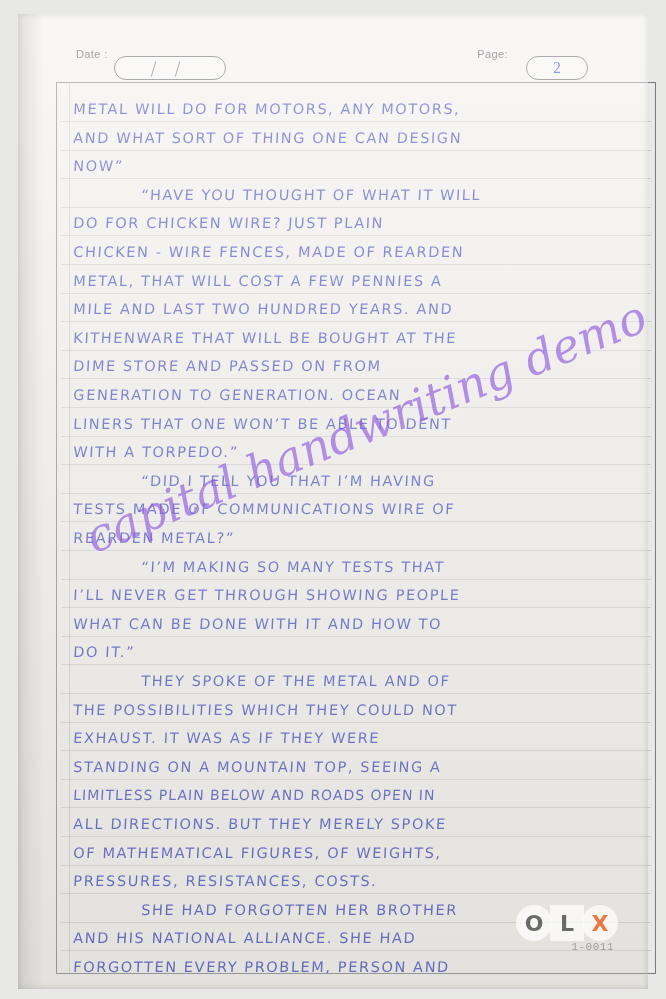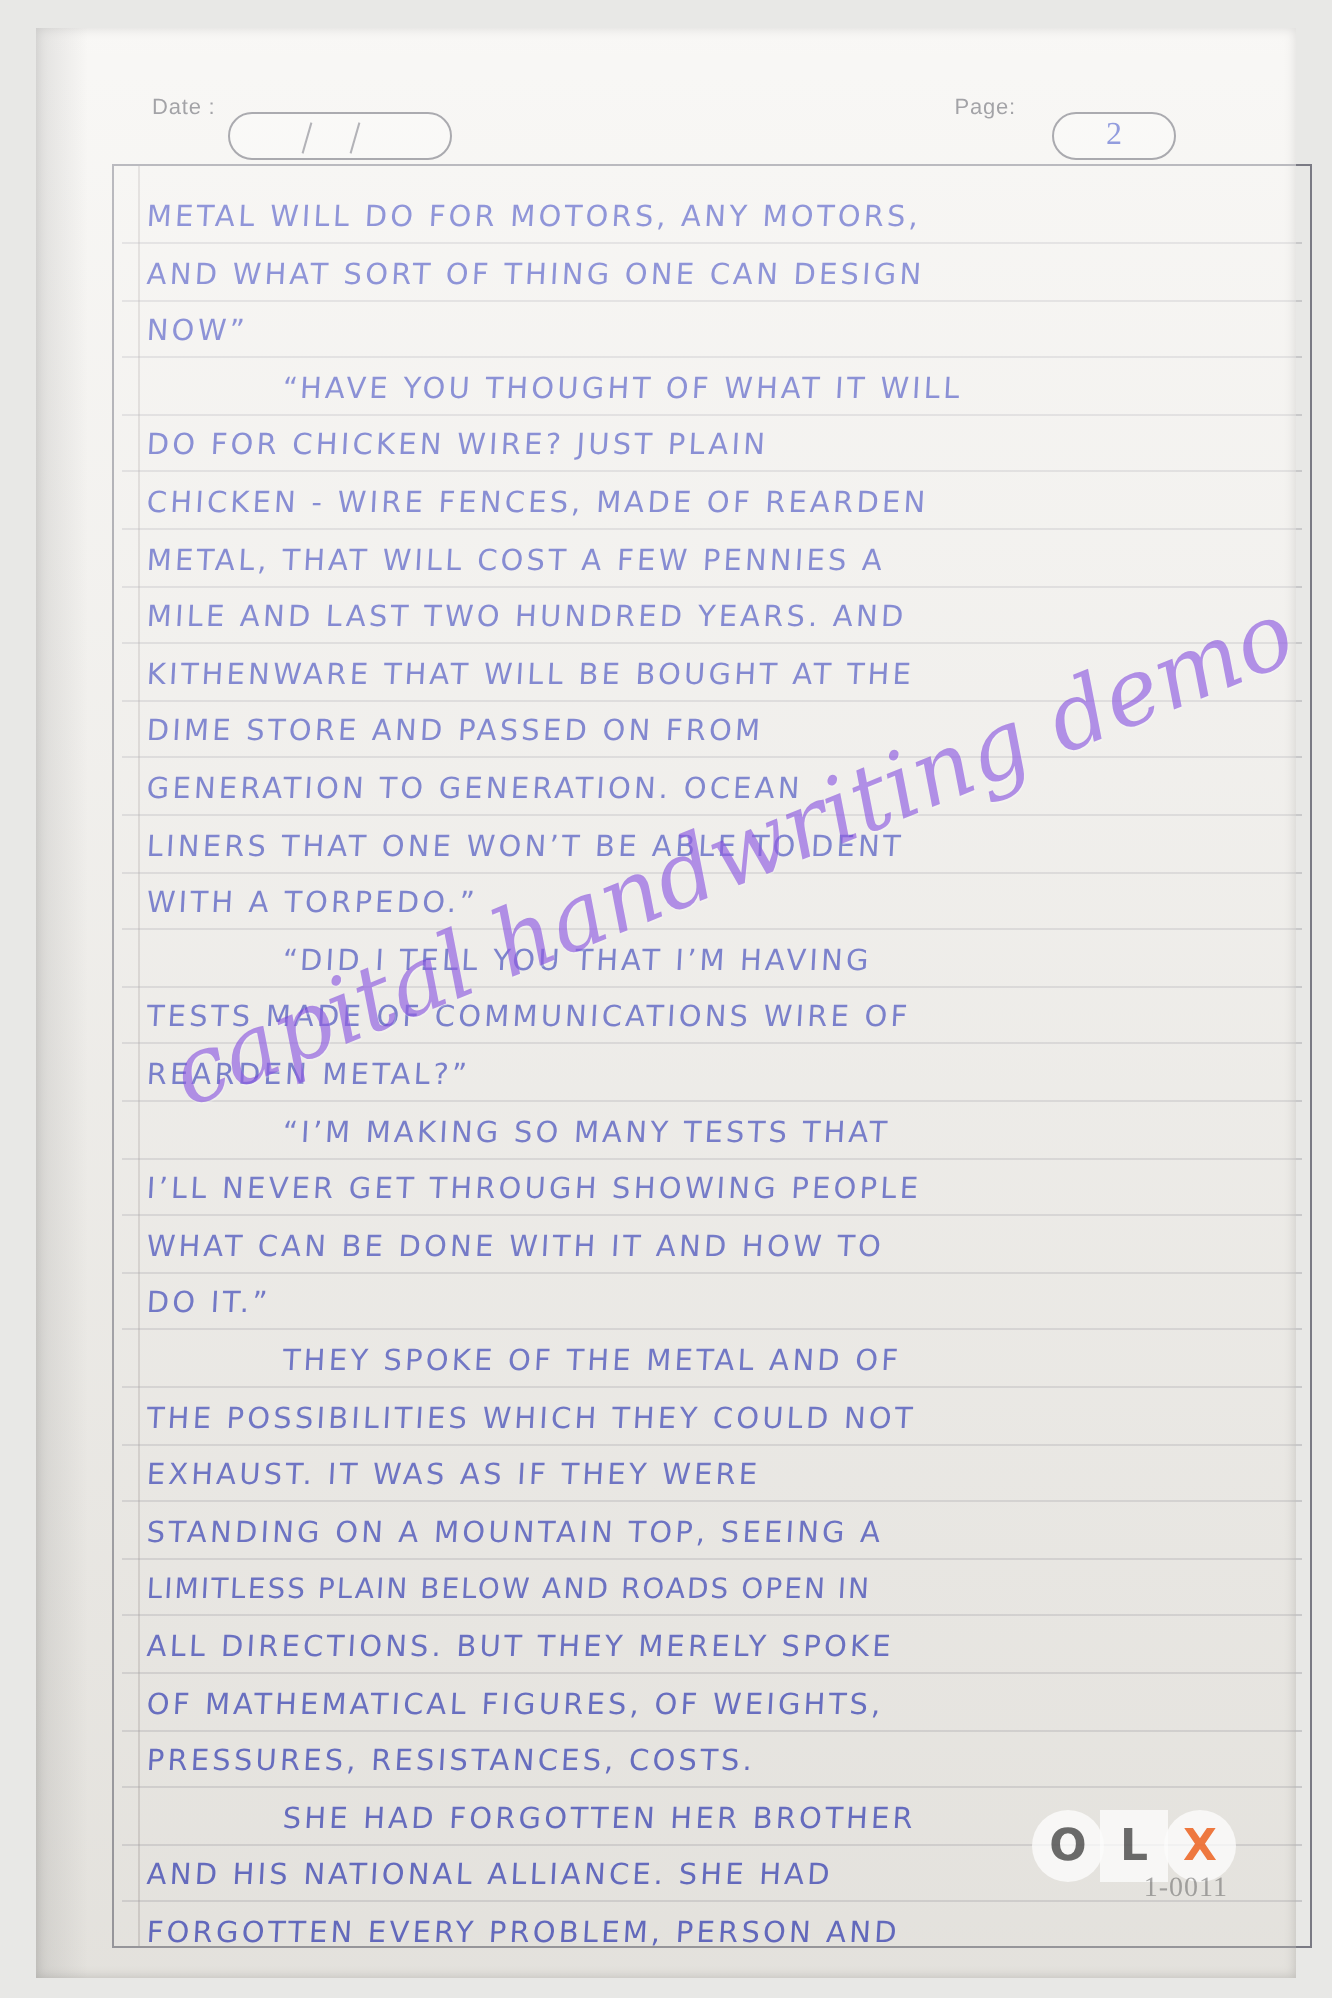--- a/index.html
+++ b/index.html
@@ -177,22 +177,22 @@
     font-weight: bold;
     font-size: 22px;
     color: #5a5a5a;
     margin: 0 -2px;
   }
   #olx .x { color: #f06a2a; }
   #stamp {
     position: absolute;
     right: 34px;
     bottom: 36px;
-    font-family: Liberation Serif, serif;
-    font-size: 14px;
+    font-family: Liberation Mono, monospace;
+    font-size: 11px;
     color: rgba(90,90,90,0.5);
     letter-spacing: 0.5px;
   }
 </style>
 </head>
 <body>
 
 <div id="page">
 
   <div id="sheet">

